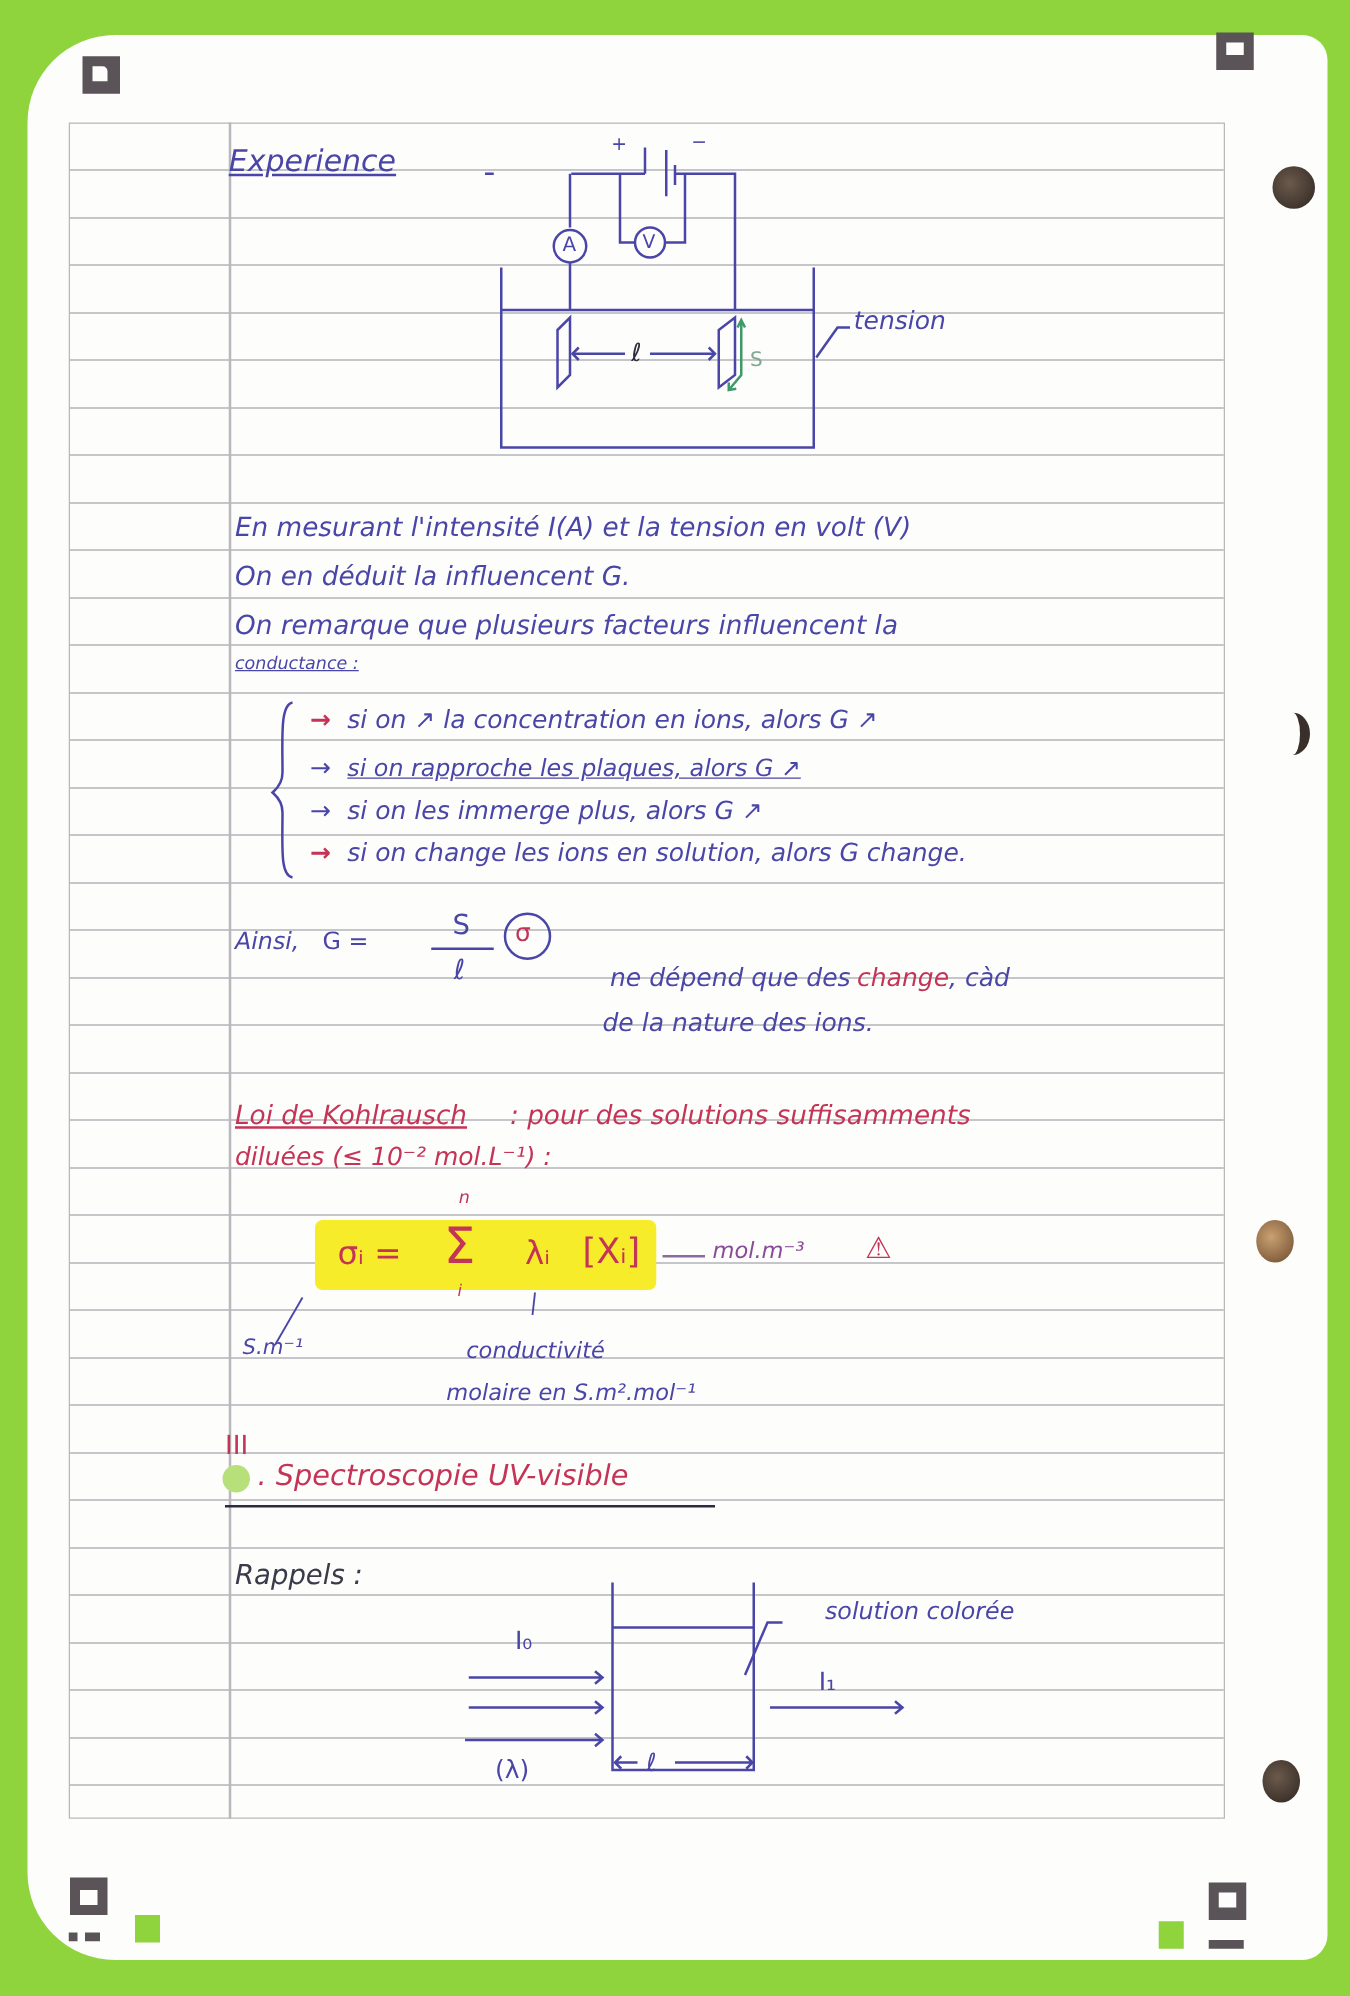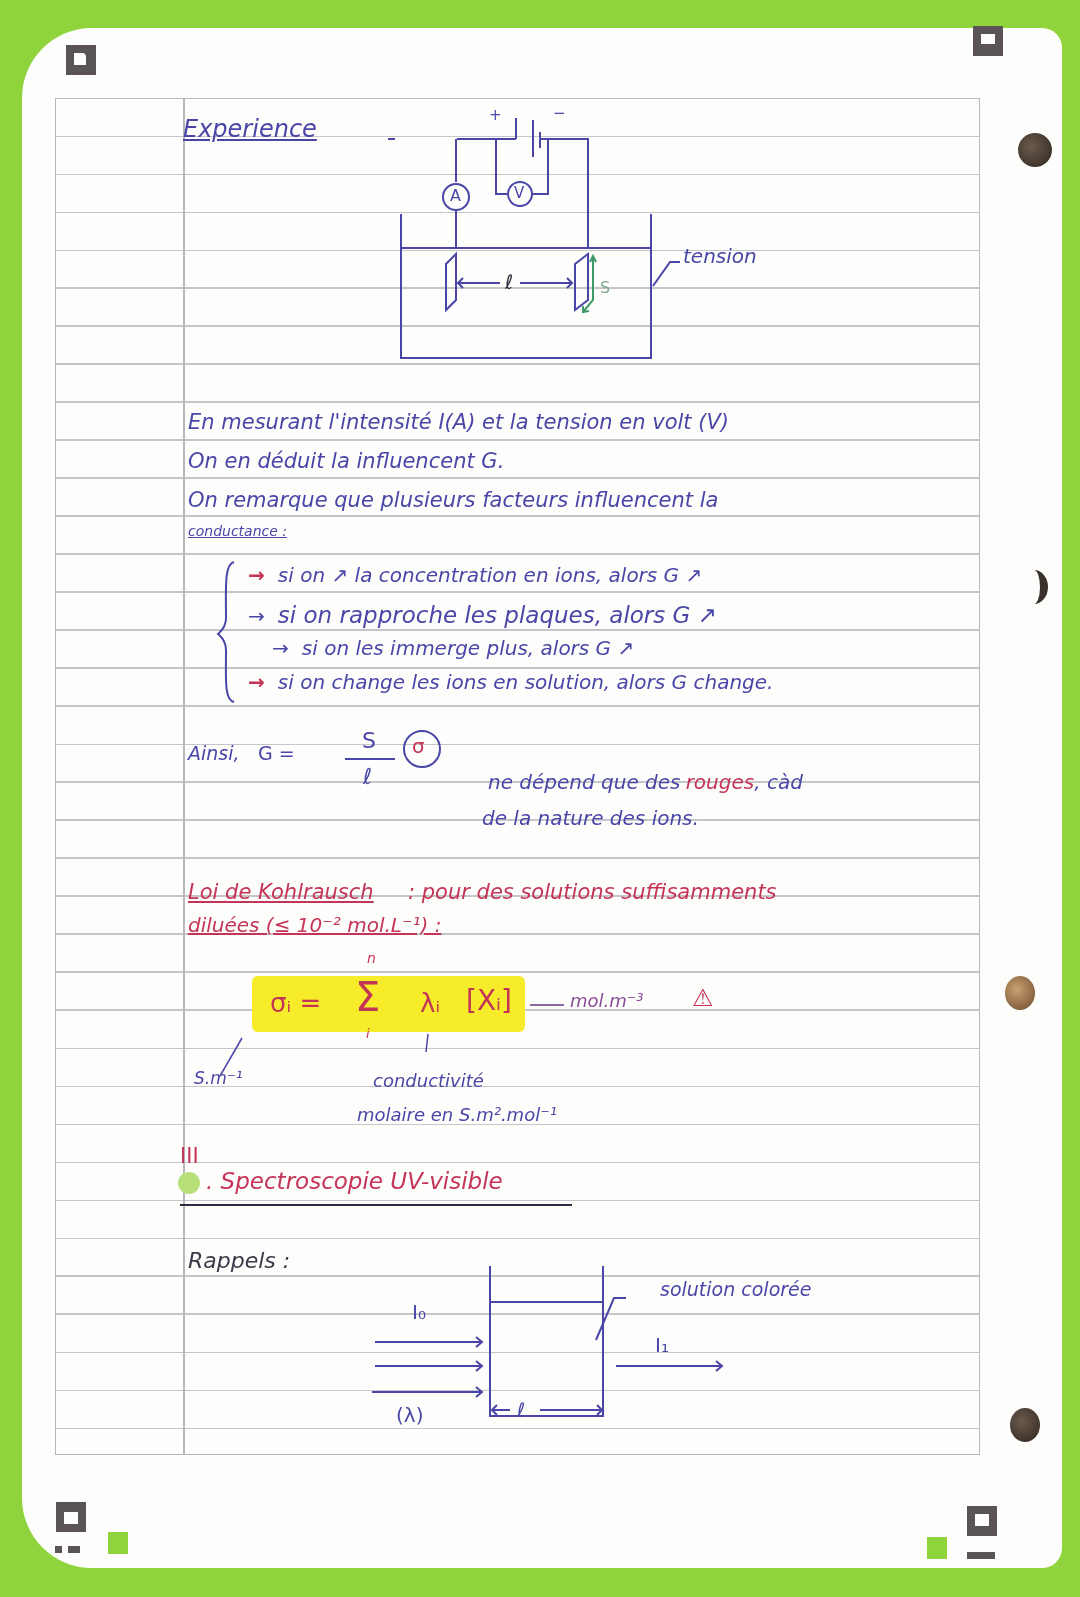--- a/index.html
+++ b/index.html
@@ -86,47 +86,47 @@
 
 <svg width="40" height="150" style="left:218px;top:560px;">
   <path d="M16 2 C6 4 8 30 8 58 C8 68 2 72 0 74 C2 76 8 80 8 90 C8 118 6 140 16 142" stroke="#4a46a8" stroke-width="2" fill="none"></path>
 </svg>
 <div style="position:absolute;left:248px;top:563px;">
   <span class="ink red" style="position:relative;font-size:20px;font-style:normal;font-weight:bold;">→</span>
   <span class="ink" style="position:relative;font-size:20px;margin-left:8px;">si on ↗ la concentration en ions, alors G ↗</span>
 </div>
 <div style="position:absolute;left:248px;top:602px;">
   <span class="ink" style="position:relative;font-size:20px;font-style:normal;">→</span>
-  <span class="ink" style="position:relative;font-size:23px;margin-left:8px;">si on rapproche les plaques, alors G ↗</span>
+  <span class="ink" style="position:relative;font-size:19px;margin-left:8px;text-decoration:underline;">si on rapproche les plaques, alors G ↗</span>
 </div>
-<div style="position:absolute;left:248px;top:636px;margin-left:24px;">
+<div style="position:absolute;left:248px;top:636px;">
   <span class="ink" style="position:relative;font-size:20px;font-style:normal;">→</span>
   <span class="ink" style="position:relative;font-size:20px;margin-left:8px;">si on les immerge plus, alors G ↗</span>
 </div>
 <div style="position:absolute;left:248px;top:670px;">
   <span class="ink red" style="position:relative;font-size:20px;font-style:normal;font-weight:bold;">→</span>
   <span class="ink" style="position:relative;font-size:20px;margin-left:8px;">si on change les ions en solution, alors G change.</span>
 </div>
 
 <div class="ink" style="left:188px;top:742px;font-size:19px;">Ainsi,</div>
 <div class="ink" style="left:258px;top:742px;font-size:19px;font-style:normal;">G =</div>
 <div class="ink" style="left:362px;top:728px;font-size:22px;font-style:normal;">S</div>
 <div style="position:absolute;left:345px;top:758px;width:50px;height:2px;background:#4a46a8;"></div>
 <div class="ink" style="left:363px;top:764px;font-size:22px;">ℓ</div>
 <div style="position:absolute;left:403px;top:730px;width:34px;height:34px;border:2px solid #4a46a8;border-radius:50%;"></div>
 <div class="ink red" style="left:412px;top:734px;font-size:20px;font-style:normal;">σ</div>
 <div style="position:absolute;left:488px;top:770px;">
   <span class="ink" style="position:relative;font-size:20px;">ne dépend que des</span>
-  <span class="ink red" style="position:relative;font-size:20px;">rouges</span><span class="ink" style="position:relative;font-size:20px;">, càd</span>
+  <span class="ink red" style="position:relative;font-size:20px;">change</span><span class="ink" style="position:relative;font-size:20px;">, càd</span>
 </div>
 <div class="ink" style="left:482px;top:806px;font-size:20px;">de la nature des ions.</div>
 
 <div class="ink red under" style="left:188px;top:880px;font-size:21px;">Loi de Kohlrausch</div>
 <div class="ink red" style="left:376px;top:880px;font-size:21px;margin-left:32px;">: pour des solutions suffisamments</div>
-<div class="ink red" style="left:188px;top:913px;font-size:20px;text-decoration:underline;">diluées (≤ 10⁻² mol.L⁻¹) :</div>
+<div class="ink red" style="left:188px;top:913px;font-size:20px;">diluées (≤ 10⁻² mol.L⁻¹) :</div>
 
 <div style="position:absolute;left:252px;top:976px;width:273px;height:56px;background:#f6ec2a;border-radius:6px;"></div>
 <div class="ink red" style="left:270px;top:988px;font-size:26px;font-style:normal;">σᵢ =</div>
 <div class="ink red" style="left:367px;top:950px;font-size:14px;">n</div>
 <div class="ink red" style="left:355px;top:974px;font-size:40px;font-style:normal;">Σ</div>
 <div class="ink red" style="left:366px;top:1026px;font-size:13px;">i</div>
 <div class="ink red" style="left:420px;top:988px;font-size:26px;font-style:normal;">λᵢ</div>
 <div class="ink red" style="left:466px;top:984px;font-size:28px;font-style:normal;">[Xᵢ]</div>
 <div style="position:absolute;left:530px;top:1004px;width:34px;height:1.5px;background:#8a6aa0;"></div>
 <div class="ink" style="left:570px;top:990px;font-size:18px;color:#8a4a9a;">mol.m⁻³</div>

